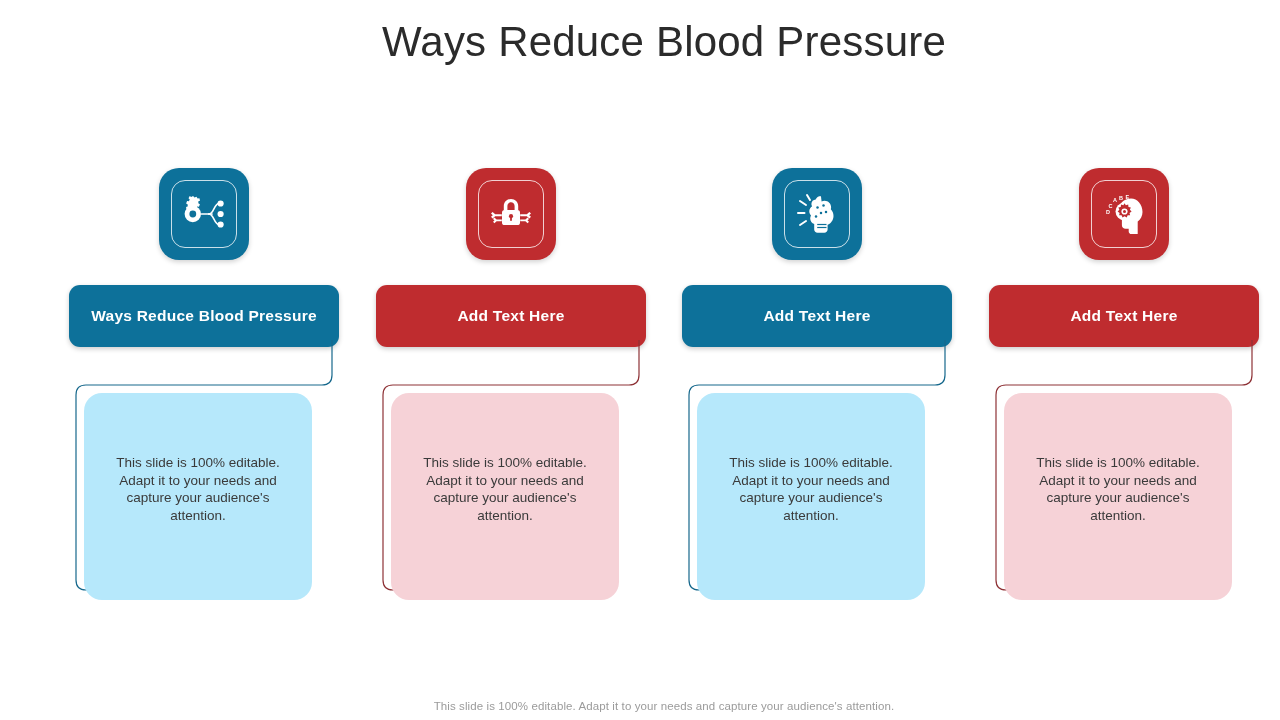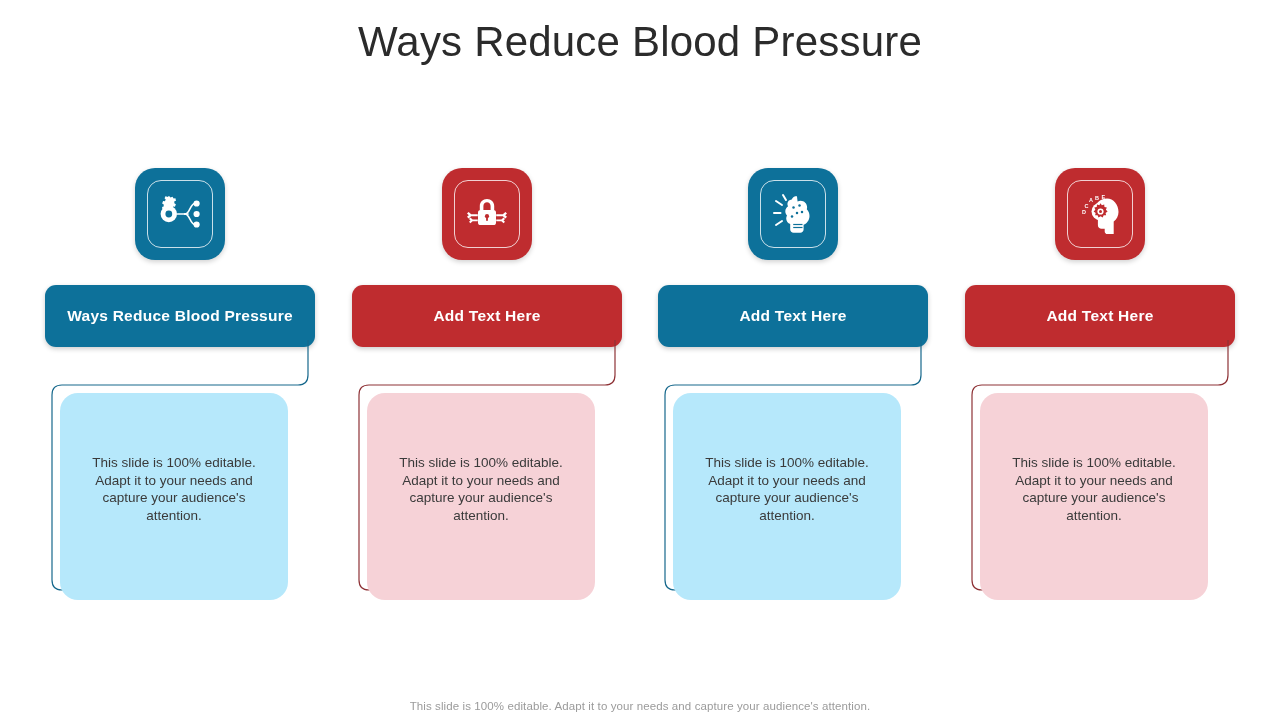--- a/index.html
+++ b/index.html
@@ -3,21 +3,21 @@
 <meta charset="utf-8">
 <style>
   html,body{margin:0;padding:0;}
   body{
     width:1280px;height:720px;
     background:#ffffff;
     font-family:"Liberation Sans","DejaVu Sans",sans-serif;
     overflow:hidden;
     position:relative;
   }
-  .slide{position:absolute;inset:0;}
+  .slide{position:absolute;inset:0;margin-left:24px;}
 
   
   .title{
     position:absolute;top:18px;left:0;width:1280px;
     text-align:center;
     font-size:42px;
     font-weight:300;
     letter-spacing:.2px;
     color:#2b2b2b;
     white-space:nowrap;

